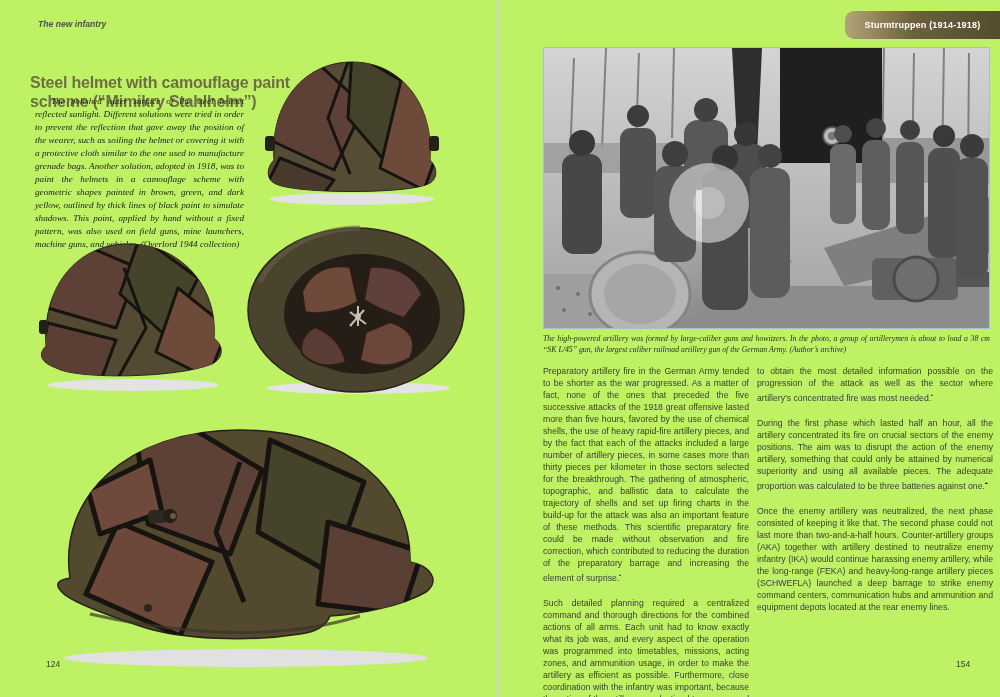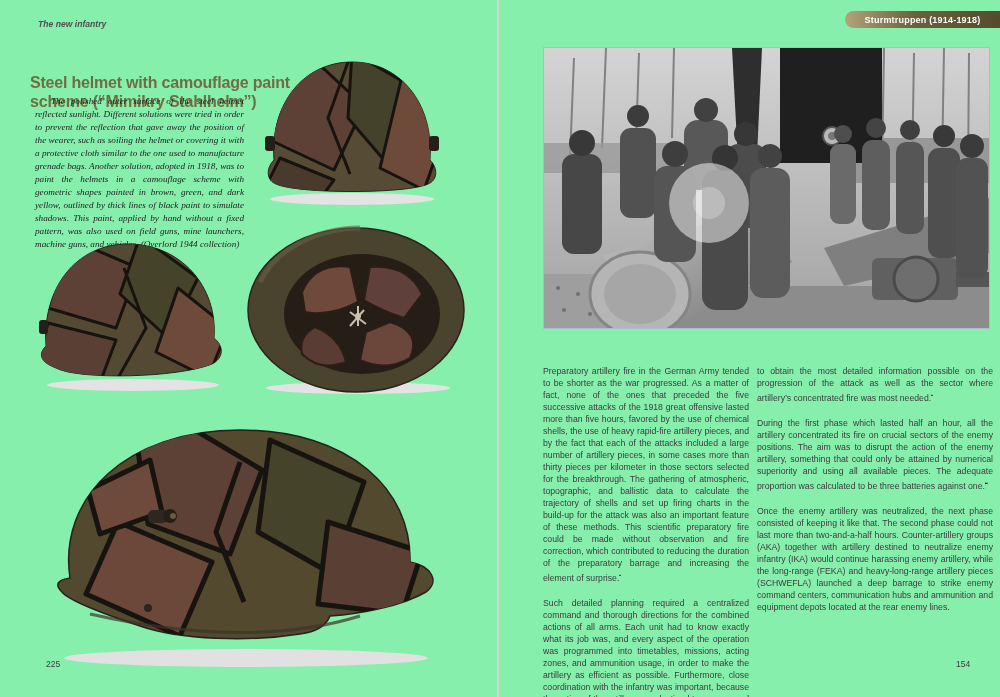--- a/index.html
+++ b/index.html
@@ -1,29 +1,29 @@
 <!DOCTYPE html>
 <html><head>
 <meta charset="utf-8">
 <style>
   html,body{margin:0;padding:0;background:#ffffff;}
-  .spread{position:relative;width:1000px;height:697px;background:#86efac;overflow:hidden;
+  .spread{position:relative;width:1000px;height:697px;background:#bef264;overflow:hidden;
           font-family:"Liberation Sans",sans-serif;}
   .gutter{position:absolute;left:497px;top:0;width:2px;height:697px;
           background:linear-gradient(90deg,#efefef,#b9b9b9 50%,#f2f2f2);}
   
   .kicker{position:absolute;left:38px;top:19px;font:italic bold 8.6px/10px "Liberation Sans",sans-serif;color:#4f4f4f;}
   .title{position:absolute;left:30px;top:42px;width:262px;font:bold 16px/18.5px "Liberation Sans",sans-serif;
          color:#6e6e45;letter-spacing:-0.2px;margin-top:32px;}
   .intro{position:absolute;left:35px;top:95px;width:209px;font:italic 9.2px/13px "Liberation Serif",serif;
          color:#1d1d1d;text-align:justify;text-indent:16px;}
   .photo{position:absolute;}
   .pgnum{position:absolute;font:8.5px/10px "Liberation Sans",sans-serif;color:#3c3c3c;}
   
-  .badge{position:absolute;left:845px;top:11px;width:155px;height:17px;border-radius:9px 0 0 9px;
+  .badge{position:absolute;left:845px;top:11px;width:155px;height:28px;border-radius:9px 0 0 9px;
          background:linear-gradient(90deg,#b3a478,#6b5f3c 45%,#554b2e);
          display:flex;align-items:center;justify-content:center;
          font:bold 9px/10px "Liberation Sans",sans-serif;color:#ffffff;letter-spacing:0.2px;}
   .photo-frame{position:absolute;left:543px;top:47px;width:447px;height:282px;
                border:1px solid #a6bed2;box-sizing:border-box;background:#9a9a9a;}
   .caption{position:absolute;left:543px;top:334px;width:447px;
            font:italic 7.8px/10.5px "Liberation Serif",serif;color:#2d2d2d;text-align:justify;}
   .col{position:absolute;top:365px;}
   .col1{left:543px;width:206px;}
   .col2{left:757px;width:236px;}
@@ -109,21 +109,21 @@
       <path d="M58,88 L120,58 L132,110 L70,132 Z" fill="#6d4a3c"></path>
       <path d="M210,60 L186,130 L214,200" fill="none"></path>
     </g>
     <rect x="118" y="108" width="20" height="13" rx="5" fill="#2e2720"></rect>
     <circle cx="140" cy="114" r="7" fill="#241f17"></circle>
     <circle cx="143" cy="114" r="3" fill="#6a5a40"></circle>
     <circle cx="118" cy="206" r="4" fill="#2b251c"></circle>
     <path d="M60,212 Q220,248 330,214" fill="none" stroke="#3a3426" stroke-width="3" opacity="0.7"></path>
   </svg>
 
-  <div class="pgnum" style="left:46px;top:659px">225</div>
+  <div class="pgnum" style="left:46px;top:659px">124</div>
 
   <div class="badge">Sturmtruppen (1914-1918)</div>
 
   <div class="photo-frame">
     <svg width="445" height="280" viewBox="0 0 445 280">
       <defs>
         <linearGradient id="sky" x1="0" y1="0" x2="0" y2="1">
           <stop offset="0" stop-color="#d4d4d4"></stop>
             <stop offset="1" stop-color="#a2a2a2"></stop>
         </linearGradient>
@@ -224,20 +224,21 @@
           </g>
       </g>
 
       <g>
         <circle cx="165" cy="155" r="40" fill="#ffffff" opacity="0.5"></circle>
         <circle cx="165" cy="155" r="15" fill="#ffffff" opacity="0.25" stroke="#ffffff" stroke-width="2"></circle>
       </g>
     </svg>
   </div>
 
+  <div class="caption">The high-powered artillery was formed by large-caliber guns and howitzers. In the photo, a group of artillerymen is about to load a 38 cm “SK L/45” gun, the largest caliber railroad artillery gun of the German Army. (Author’s archive)</div>
 
   <div class="col col1">
     <p><span>Preparatory artillery fire in the German Army tended to be shorter as the war progressed. As a matter of fact, none of the ones that preceded the five successive attacks of the 1918 great offensive lasted more than five hours, favored by the use of chemical shells, the use of heavy rapid-fire artillery pieces, and by the fact that each of the attacks included a large number of artillery pieces, in some cases more than thirty pieces per kilometer in those sectors selected for the breakthrough. The gathering of atmospheric, topographic, and ballistic data to calculate the trajectory of shells and set up firing charts in the build-up for the attack was also an important feature of these methods. This scientific preparatory fire could be made without observation and fire correction, which contributed to reducing the duration of the preparatory barrage and increasing the element of surprise.</span><sup class="fn">▪</sup></p>
     <p><span>Such detailed planning required a centralized command and thorough directions for the combined actions of all arms. Each unit had to know exactly what its job was, and every aspect of the operation was programmed into timetables, missions, acting zones, and ammunition usage, in order to make the artillery as efficient as possible. Furthermore, close coordination with the infantry was important, because the action of the artillery was destined to prepare and support the infantry’s attack. In this area, the importance of the forward observers and liaison squad was paramount,</span></p>
   </div>
 
   <div class="col col2">
     <p><span>to obtain the most detailed information possible on the progression of the attack as well as the sector where artillery’s concentrated fire was most needed.</span><sup class="fn">▪</sup></p>
     <p><span>During the first phase which lasted half an hour, all the artillery concentrated its fire on crucial sectors of the enemy positions. The aim was to disrupt the action of the enemy artillery, something that could only be attained by numerical superiority and using all available pieces. The adequate proportion was calculated to be three batteries against one.</span><sup class="fn">▪▪</sup></p>
     <p><span>Once the enemy artillery was neutralized, the next phase consisted of keeping it like that. The second phase could not last more than two-and-a-half hours. Counter-artillery groups (AKA) together with artillery destined to neutralize enemy infantry (IKA) would continue harassing enemy artillery, while the long-range (FEKA) and heavy-long-range artillery pieces (SCHWEFLA) launched a deep barrage to strike enemy command centers, communication hubs and ammunition and equipment depots located at the rear enemy lines.</span></p>

